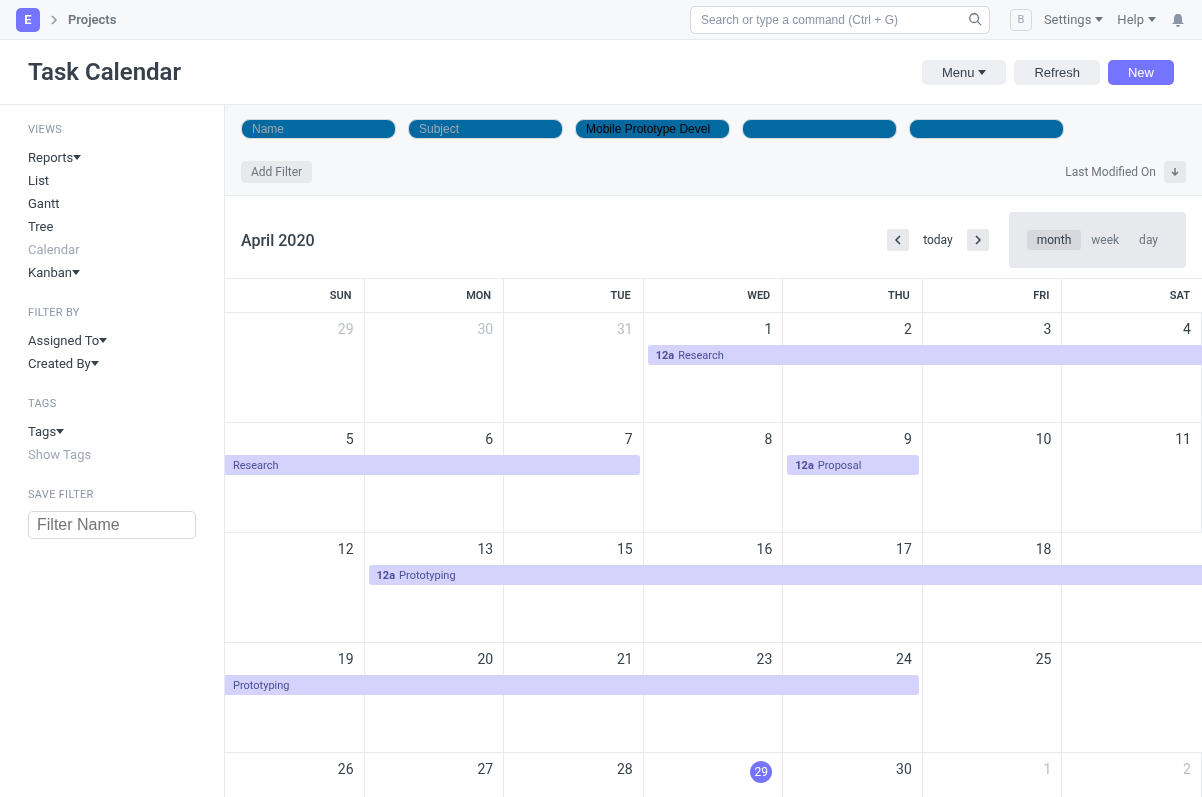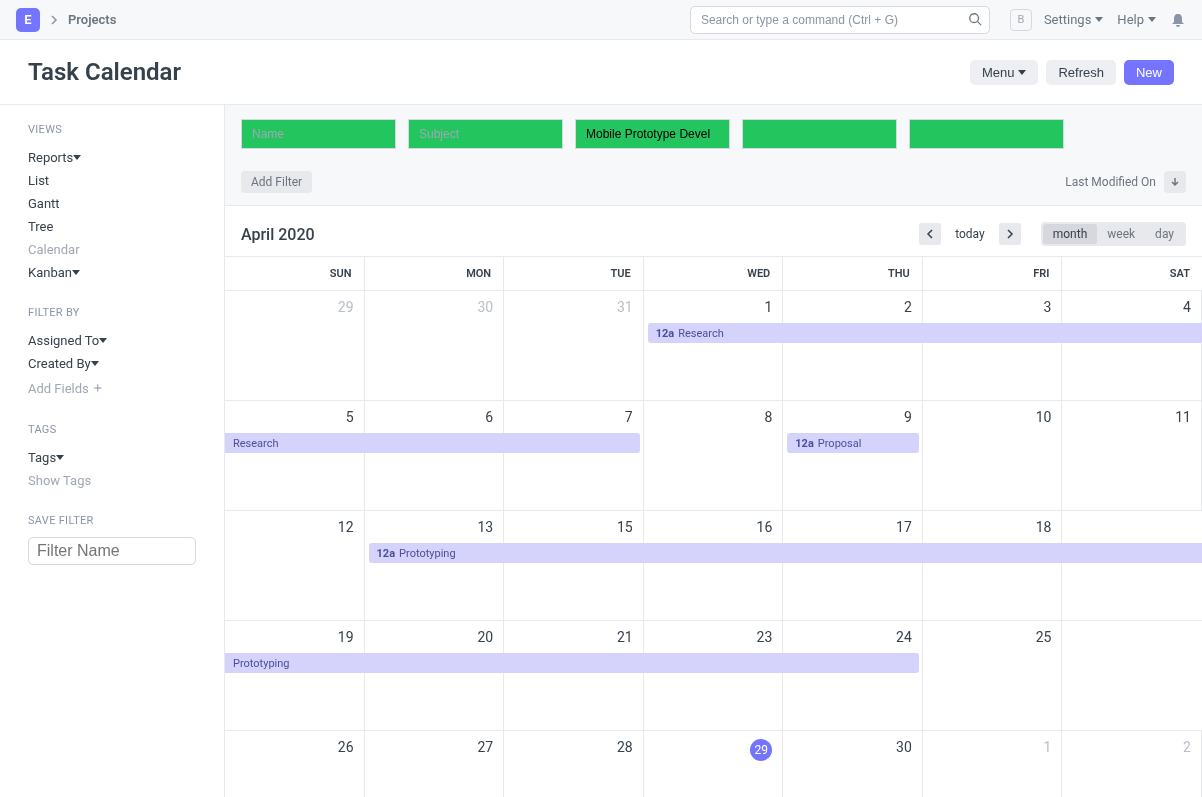--- a/index.html
+++ b/index.html
@@ -93,21 +93,21 @@
   padding: 18px 28px;
   border-bottom: 1px solid #e7e9ec;
 }
 .page-title {
   font-size: 24px;
   font-weight: 600;
   color: #36414c;
 }
 .page-header .spacer { flex: 1; }
 .btn {
-  padding: 5px 12px;
+  padding: 5px 20px;
   border-radius: 5px;
   font-size: 13px;
   cursor: pointer;
   border: none;
   background: #edeff2;
   color: #36414c;
   margin-left: 8px;
   display: inline-flex;
   align-items: center;
   gap: 4px;
@@ -159,26 +159,26 @@
 
 
 .filter-row {
   display: flex;
   gap: 12px;
   padding: 14px 16px;
   background: #f7f8fa;
 }
 .filter-field {
   width: 155px;
-  height: 30px;
+  height: 20px;
   border: 1px solid #d6d8dd;
-  border-radius: 0;
+  border-radius: 9px;
   padding: 4px 10px;
   font-size: 12px;
-  background: #22c55e;
+  background: #0369a1;
 }
 .filter-field::placeholder { color: #a0a8b4; }
 
 .filter-sub {
   display: flex;
   align-items: center;
   padding: 8px 16px 12px;
   background: #f7f8fa;
   border-bottom: 1px solid #e7e9ec;
 }
@@ -237,21 +237,21 @@
 .today-btn {
   font-size: 12px;
   padding: 3px 8px;
   color: #36414c;
   cursor: pointer;
 }
 .view-switch {
   display: flex;
   background: #e7e9ec;
   border-radius: 4px;
-  padding: 2px;
+  padding: 18px;
 }
 .view-opt {
   font-size: 12px;
   padding: 3px 10px;
   color: #6c7680;
   border-radius: 3px;
   cursor: pointer;
 }
 .view-opt.active {
   background: #d6d8dd;
@@ -406,24 +406,20 @@
 
     <div class="side-group">
       <div class="side-heading">FILTER BY</div>
       <div class="side-item">
           <span>Assigned To</span>
           <span class="caret-down"></span>
         </div>
       <div class="side-item">
           <span>Created By</span>
           <span class="caret-down"></span>
-        </div>
-      <div class="side-item muted">
-          <span>Add Fields</span>
-          <span class="add-icon">＋</span>
         </div>
     </div>
 
     <div class="side-group">
       <div class="side-heading">TAGS</div>
       <div class="side-item">
           <span>Tags</span>
           <span class="caret-down"></span>
         </div>
       <div class="side-item muted">Show Tags</div>

